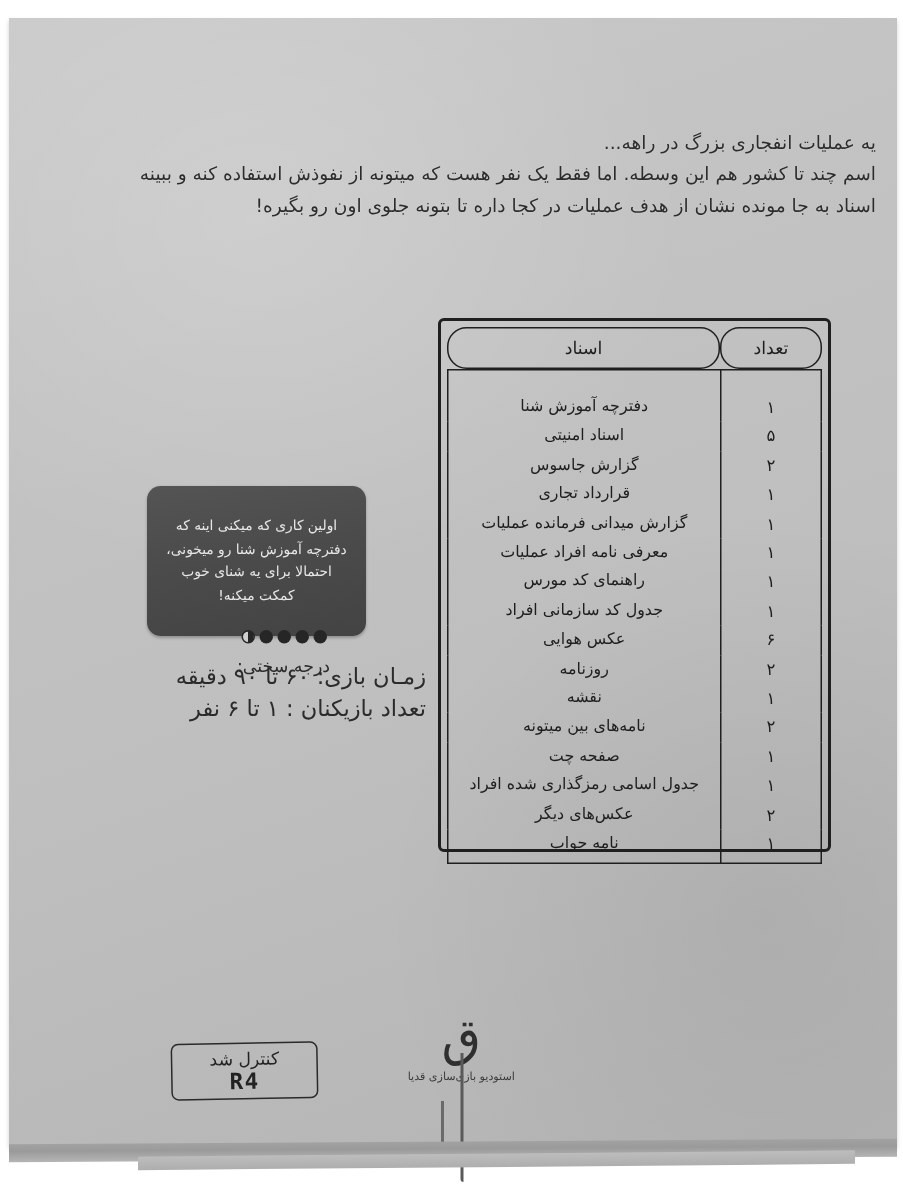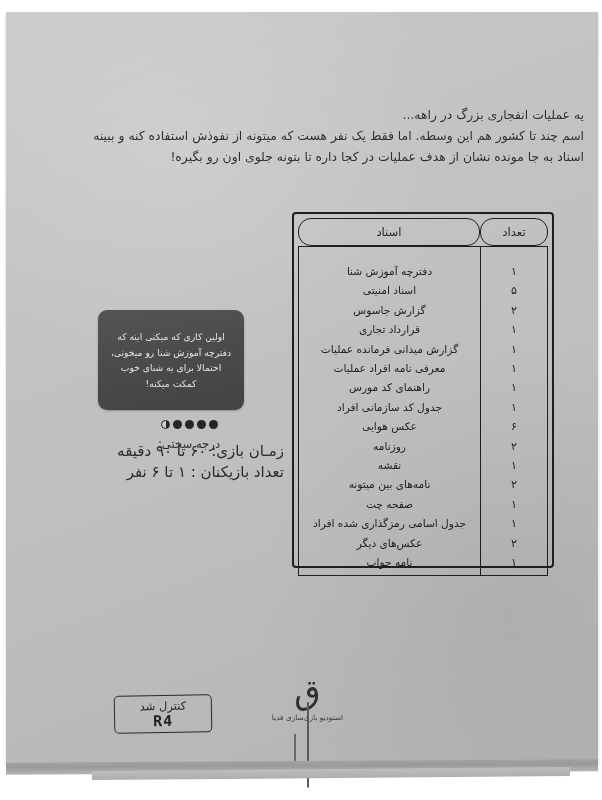--- a/index.html
+++ b/index.html
@@ -51,39 +51,39 @@
     bottom: -14px;
     height: 9px;
     background: linear-gradient(180deg, #bdbdbd 0%, #aeaeae 100%);
     transform: skewY(-0.5deg);
   }
 
   
   .intro {
     position: absolute;
     right: 14px;
-    top: 92px;
+    top: 72px;
     width: 560px;
     text-align: right;
     color: #2c2c2c;
     font-size: 12.4px;
     line-height: 21px;
     direction: rtl;
     text-shadow: 0 0 1px rgba(255,255,255,0.35);
   }
   .intro .l {
     display: block;
     white-space: nowrap;
   }
 
   
   .hint-box {
     position: absolute;
     left: 92px;
-    top: 298px;
+    top: 312px;
     width: 146px;
     height: 100px;
     background: linear-gradient(170deg, #545454 0%, #4b4b4b 45%, #434343 100%);
     border-radius: 9px;
     box-shadow: 0 1px 2px rgba(0,0,0,0.25);
     display: flex;
     align-items: center;
     justify-content: center;
     padding: 4px 7px;
     box-sizing: border-box;

